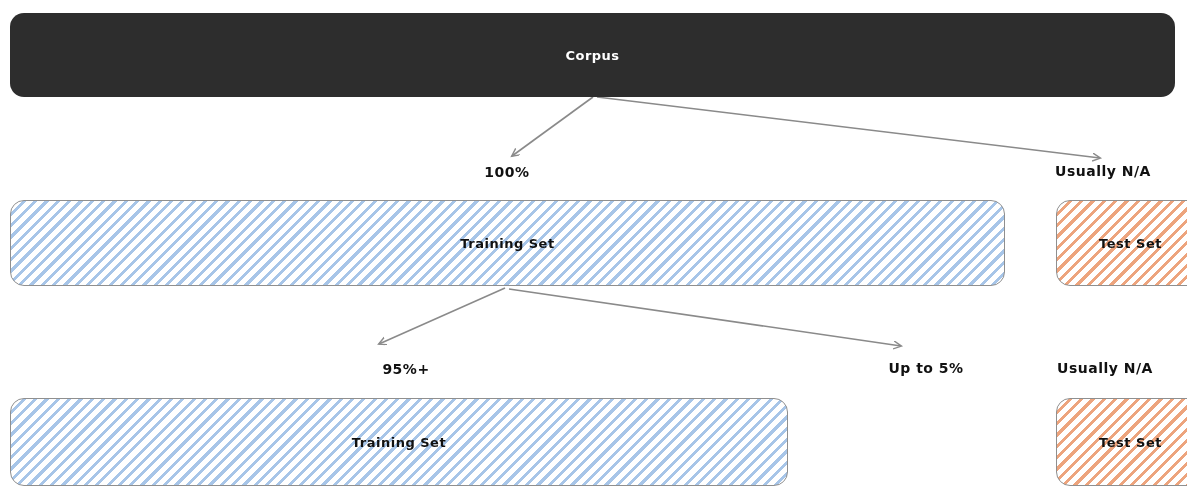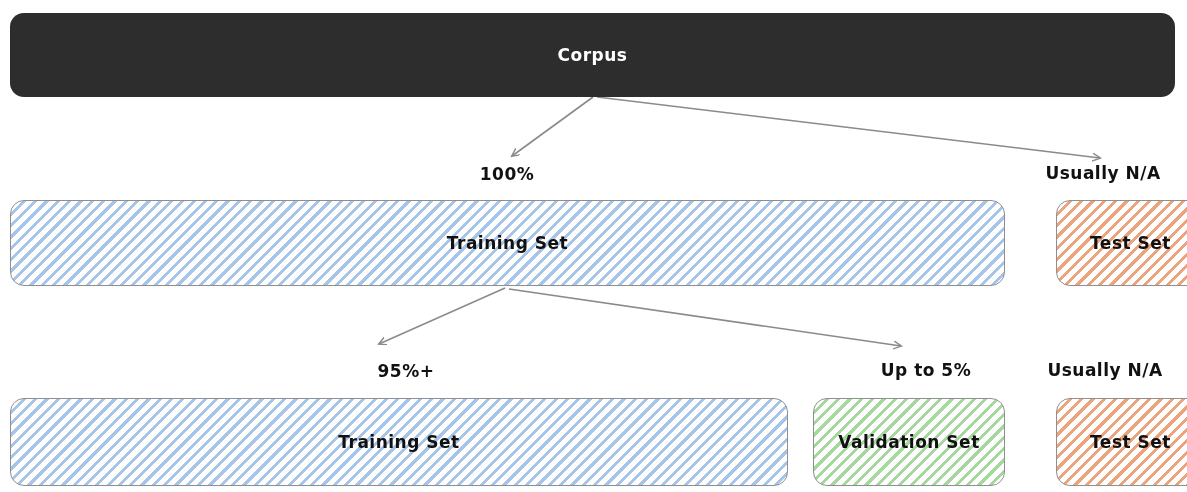--- a/index.html
+++ b/index.html
@@ -15,21 +15,21 @@
     background: #ffffff;
     overflow: hidden;
   }
   .node {
     position: absolute;
     box-sizing: border-box;
     border-radius: 14px;
     display: flex;
     align-items: center;
     justify-content: center;
-    font-size: 17px;
+    font-size: 13px;
     font-weight: bold;
     letter-spacing: 0.5px;
     color: var(--label-text, #111111);
   }
   .node-corpus {
     left: 10px; top: 13px;
     width: 1165px; height: 84px;
     background: var(--corpus-bg, #2d2d2d);
     color: var(--corpus-text, #ffffff);
   }
@@ -55,21 +55,21 @@
   }
   .node-training-1 { left: 10px;   top: 200px; width: 995px; height: 86px; }
   .node-test-1     { left: 1028px; top: 200px; width: 149px; height: 86px; }
   .node-training-2 { left: 10px;   top: 398px; width: 778px; height: 88px; }
   .node-validation-2 { left: 813px; top: 398px; width: 192px; height: 88px; }
   .node-test-2     { left: 1028px; top: 398px; width: 149px; height: 88px; }
 
   .anno {
     position: absolute;
     transform: translateX(-50%);
-    font-size: 17px;
+    font-size: 14px;
     font-weight: bold;
     letter-spacing: 0.5px;
     color: var(--label-text, #111111);
     white-space: nowrap;
   }
   .anno-100        { left: 507px;  top: 164px; }
   .anno-usually-1  { left: 1103px; top: 163px; }
   .anno-95         { left: 398px;  top: 361px; margin-left: 8px; }
   .anno-upto5      { left: 906px;  top: 360px; margin-left: 20px; }
   .anno-usually-2  { left: 1105px; top: 360px; }
@@ -121,20 +121,17 @@
     <span>Test Set</span>
   </div>
 
   <div class="anno anno-95">95%+</div>
   <div class="anno anno-upto5">Up to 5%</div>
   <div class="anno anno-usually-2">Usually N/A</div>
 
   <div class="node hatched hatch-blue node-training-2">
     <span>Training Set</span>
   </div>
-  <div class="node hatched hatch-green node-validation-2">
-    <span>Validation Set</span>
-  </div>
   <div class="node hatched hatch-orange node-test-2">
     <span>Test Set</span>
   </div>
 
 </div>
 
 </body></html>

